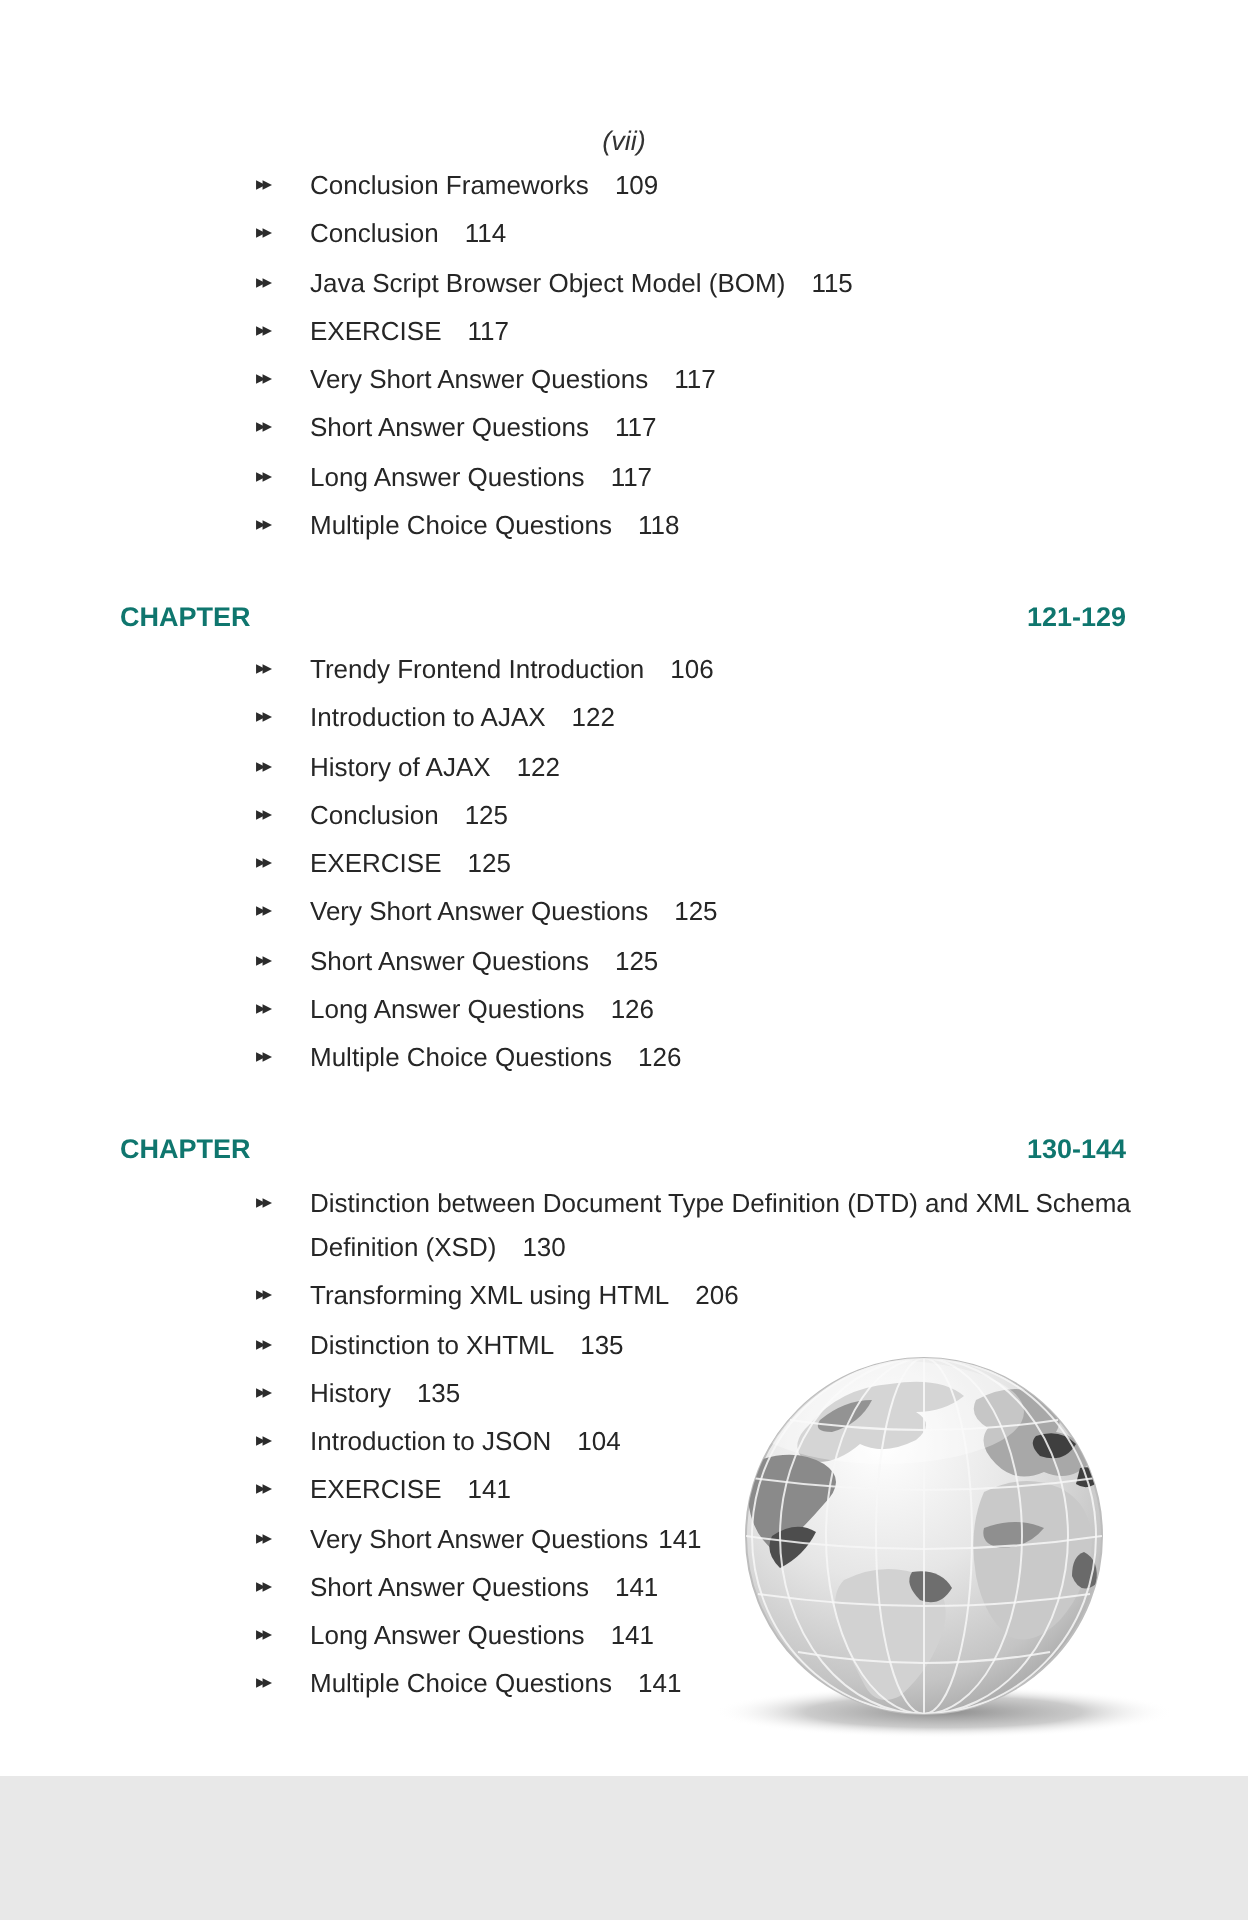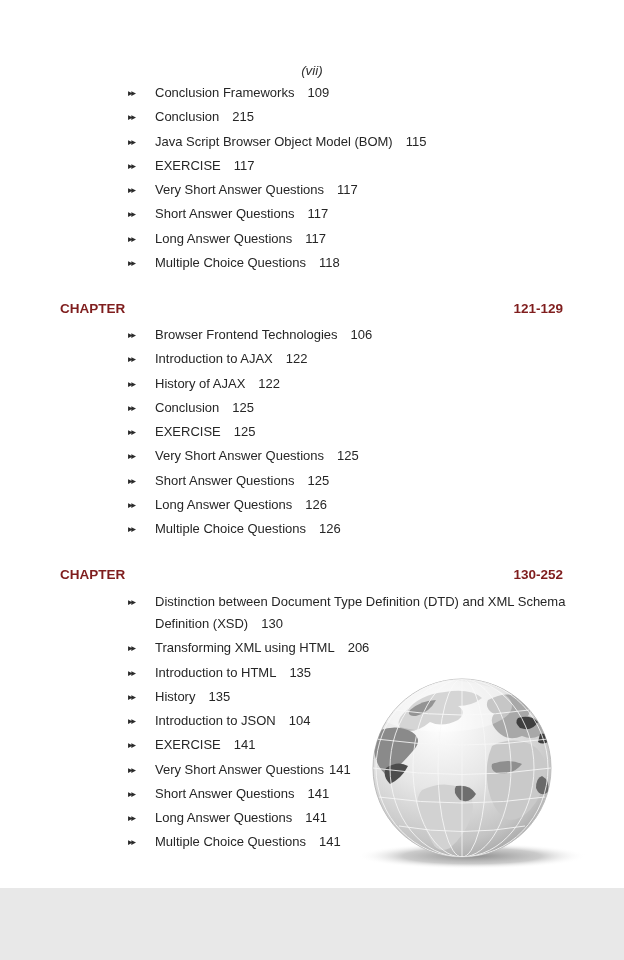--- a/index.html
+++ b/index.html
@@ -24,21 +24,21 @@
     margin-bottom:2px;
   }
   .content{position:relative;z-index:1;}
   .section-heading{
     display:flex;
     justify-content:space-between;
     align-items:center;
     margin:22px 61px 2px 60px;
     font-weight:bold;
     font-size:13.5px;
-    color:#7f1d1d;
+    color:#0f766e;
     line-height:24px;
   }
   .heading-left{display:flex;gap:7px;}
   .toc-item{
     position:relative;
     padding:0 0 0 155px;
     line-height:24.25px;
     font-size:13px;
     color:#262626;
   }
@@ -80,21 +80,21 @@
   <section>
 
     <div>
   <div class="toc-item">
     <span class="bullet">▸▸</span>
     <span>Conclusion Frameworks</span><span class="item-page">109</span>
   </div>
 
   <div class="toc-item">
     <span class="bullet">▸▸</span>
-    <span>Conclusion</span><span class="item-page">215</span>
+    <span>Conclusion</span><span class="item-page">114</span>
   </div>
 
   <div class="toc-item">
     <span class="bullet">▸▸</span>
     <span>Java Script Browser Object Model (BOM)</span><span class="item-page">115</span>
   </div>
 
   <div class="toc-item">
     <span class="bullet">▸▸</span>
     <span>EXERCISE</span><span class="item-page">117</span>
@@ -125,21 +125,21 @@
   <section>
     <div class="section-heading">
       <span class="heading-left">
         <span>CHAPTER</span>
       </span>
       <span>121-129</span>
     </div>
     <div>
   <div class="toc-item">
     <span class="bullet">▸▸</span>
-    <span>Browser Frontend Technologies</span><span class="item-page">106</span>
+    <span>Trendy Frontend Introduction</span><span class="item-page">106</span>
   </div>
 
   <div class="toc-item">
     <span class="bullet">▸▸</span>
     <span>Introduction to AJAX</span><span class="item-page">122</span>
   </div>
 
   <div class="toc-item">
     <span class="bullet">▸▸</span>
     <span>History of AJAX</span><span class="item-page">122</span>
@@ -175,36 +175,36 @@
     <span>Multiple Choice Questions</span><span class="item-page">126</span>
   </div>
 </div>
   </section>
 
   <section>
     <div class="section-heading">
       <span class="heading-left">
         <span>CHAPTER</span>
       </span>
-      <span>130-252</span>
+      <span>130-144</span>
     </div>
     <div>
   <div class="toc-item wrap">
     <span class="bullet">▸▸</span>
     <span>Distinction between Document Type Definition (DTD) and XML Schema Definition (XSD)</span><span class="item-page">130</span>
   </div>
 
   <div class="toc-item">
     <span class="bullet">▸▸</span>
     <span>Transforming XML using HTML</span><span class="item-page">206</span>
   </div>
 
   <div class="toc-item">
     <span class="bullet">▸▸</span>
-    <span>Introduction to HTML</span><span class="item-page">135</span>
+    <span>Distinction to XHTML</span><span class="item-page">135</span>
   </div>
 
   <div class="toc-item">
     <span class="bullet">▸▸</span>
     <span>History</span><span class="item-page">135</span>
   </div>
 
   <div class="toc-item">
     <span class="bullet">▸▸</span>
     <span>Introduction to JSON</span><span class="item-page">104</span>

